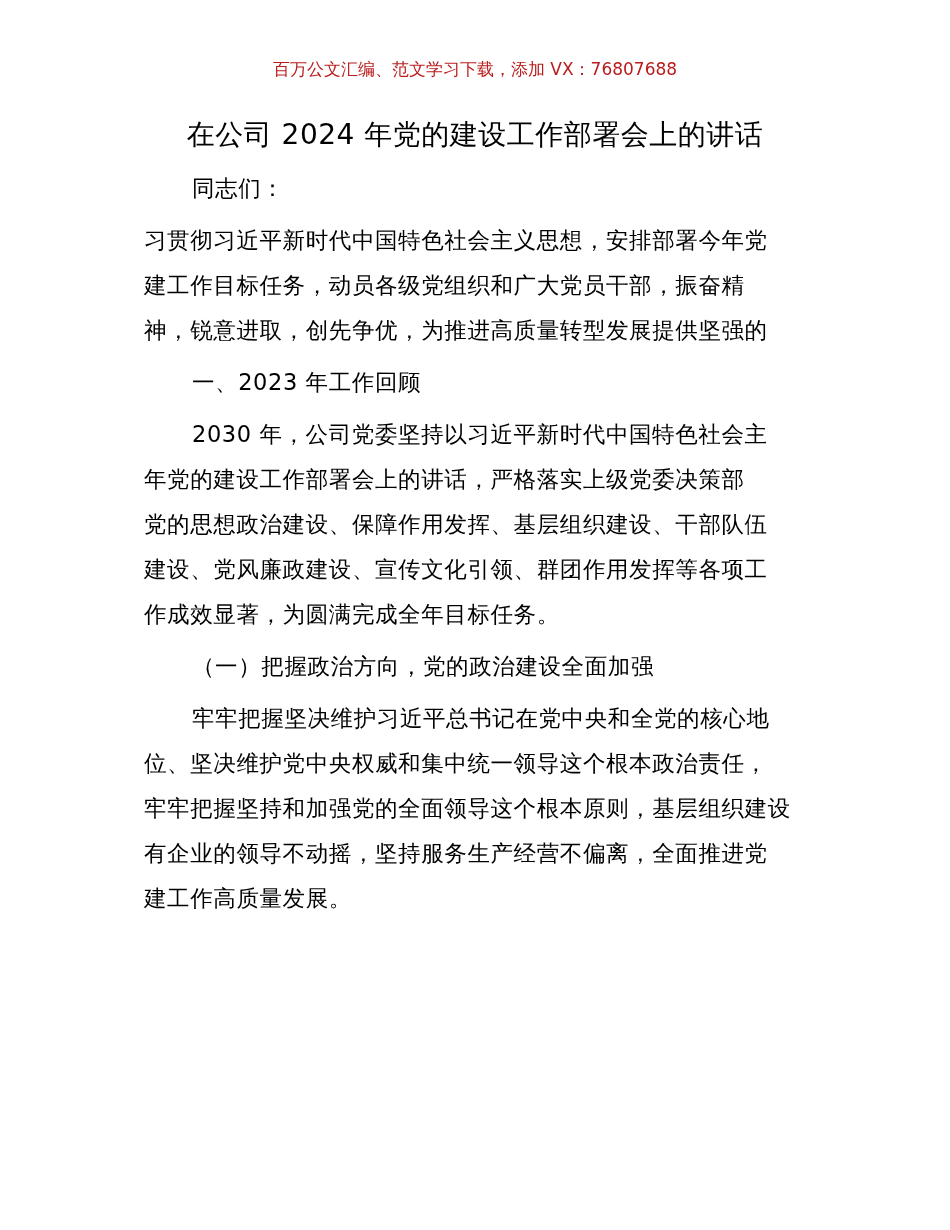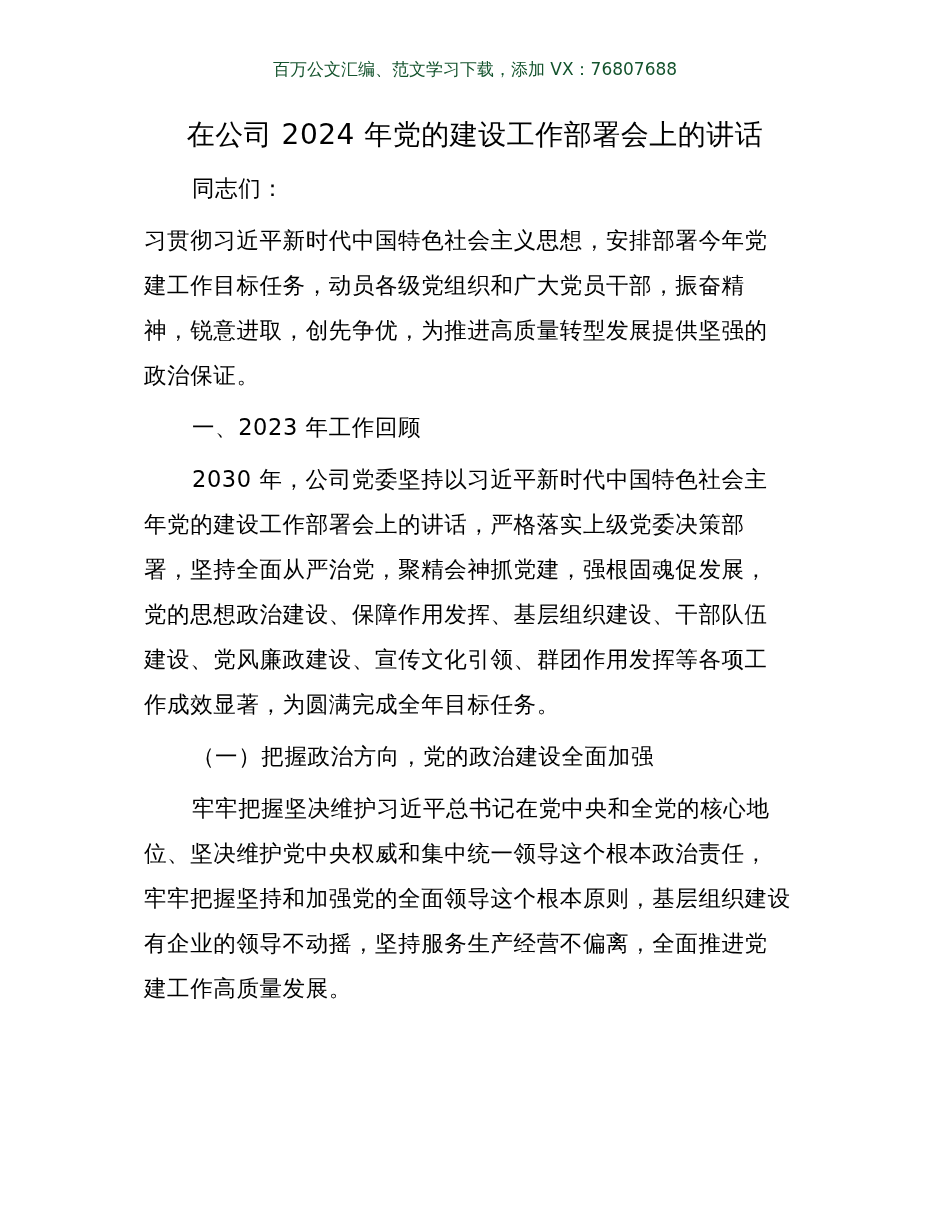--- a/index.html
+++ b/index.html
@@ -15,21 +15,21 @@
       font-family: "DejaVu Sans", "Liberation Sans", sans-serif;
       color: #000000;
     }
     .watermark {
       position: absolute;
       top: 56px;
       left: 0;
       width: 950px;
       text-align: center;
       font-size: 17px;
-      color: #14532d;
+      color: #b91c1c;
       line-height: 26px;
       letter-spacing: 0px;
     }
     .title {
       position: absolute;
       top: 112px;
       left: 0;
       width: 950px;
       text-align: center;
       font-size: 28px;
@@ -66,31 +66,29 @@
 
 <div class="body-text">
   <div class="para">
     <span class="line indent">同志们：</span>
   </div>
 
   <div class="para">
     <span class="line">习贯彻习近平新时代中国特色社会主义思想，安排部署今年党</span>
     <span class="line">建工作目标任务，动员各级党组织和广大党员干部，振奋精</span>
     <span class="line">神，锐意进取，创先争优，为推进高质量转型发展提供坚强的</span>
-    <span class="line">政治保证。</span>
   </div>
 
   <div class="para">
     <span class="line indent">一、2023 年工作回顾</span>
   </div>
 
   <div class="para">
     <span class="line indent">2030 年，公司党委坚持以习近平新时代中国特色社会主</span>
     <span class="line">年党的建设工作部署会上的讲话，严格落实上级党委决策部</span>
-    <span class="line">署，坚持全面从严治党，聚精会神抓党建，强根固魂促发展，</span>
     <span class="line">党的思想政治建设、保障作用发挥、基层组织建设、干部队伍</span>
     <span class="line">建设、党风廉政建设、宣传文化引领、群团作用发挥等各项工</span>
     <span class="line">作成效显著，为圆满完成全年目标任务。</span>
   </div>
 
 
   <div class="para">
     <span class="line indent">（一）把握政治方向，党的政治建设全面加强</span>
   </div>
 

